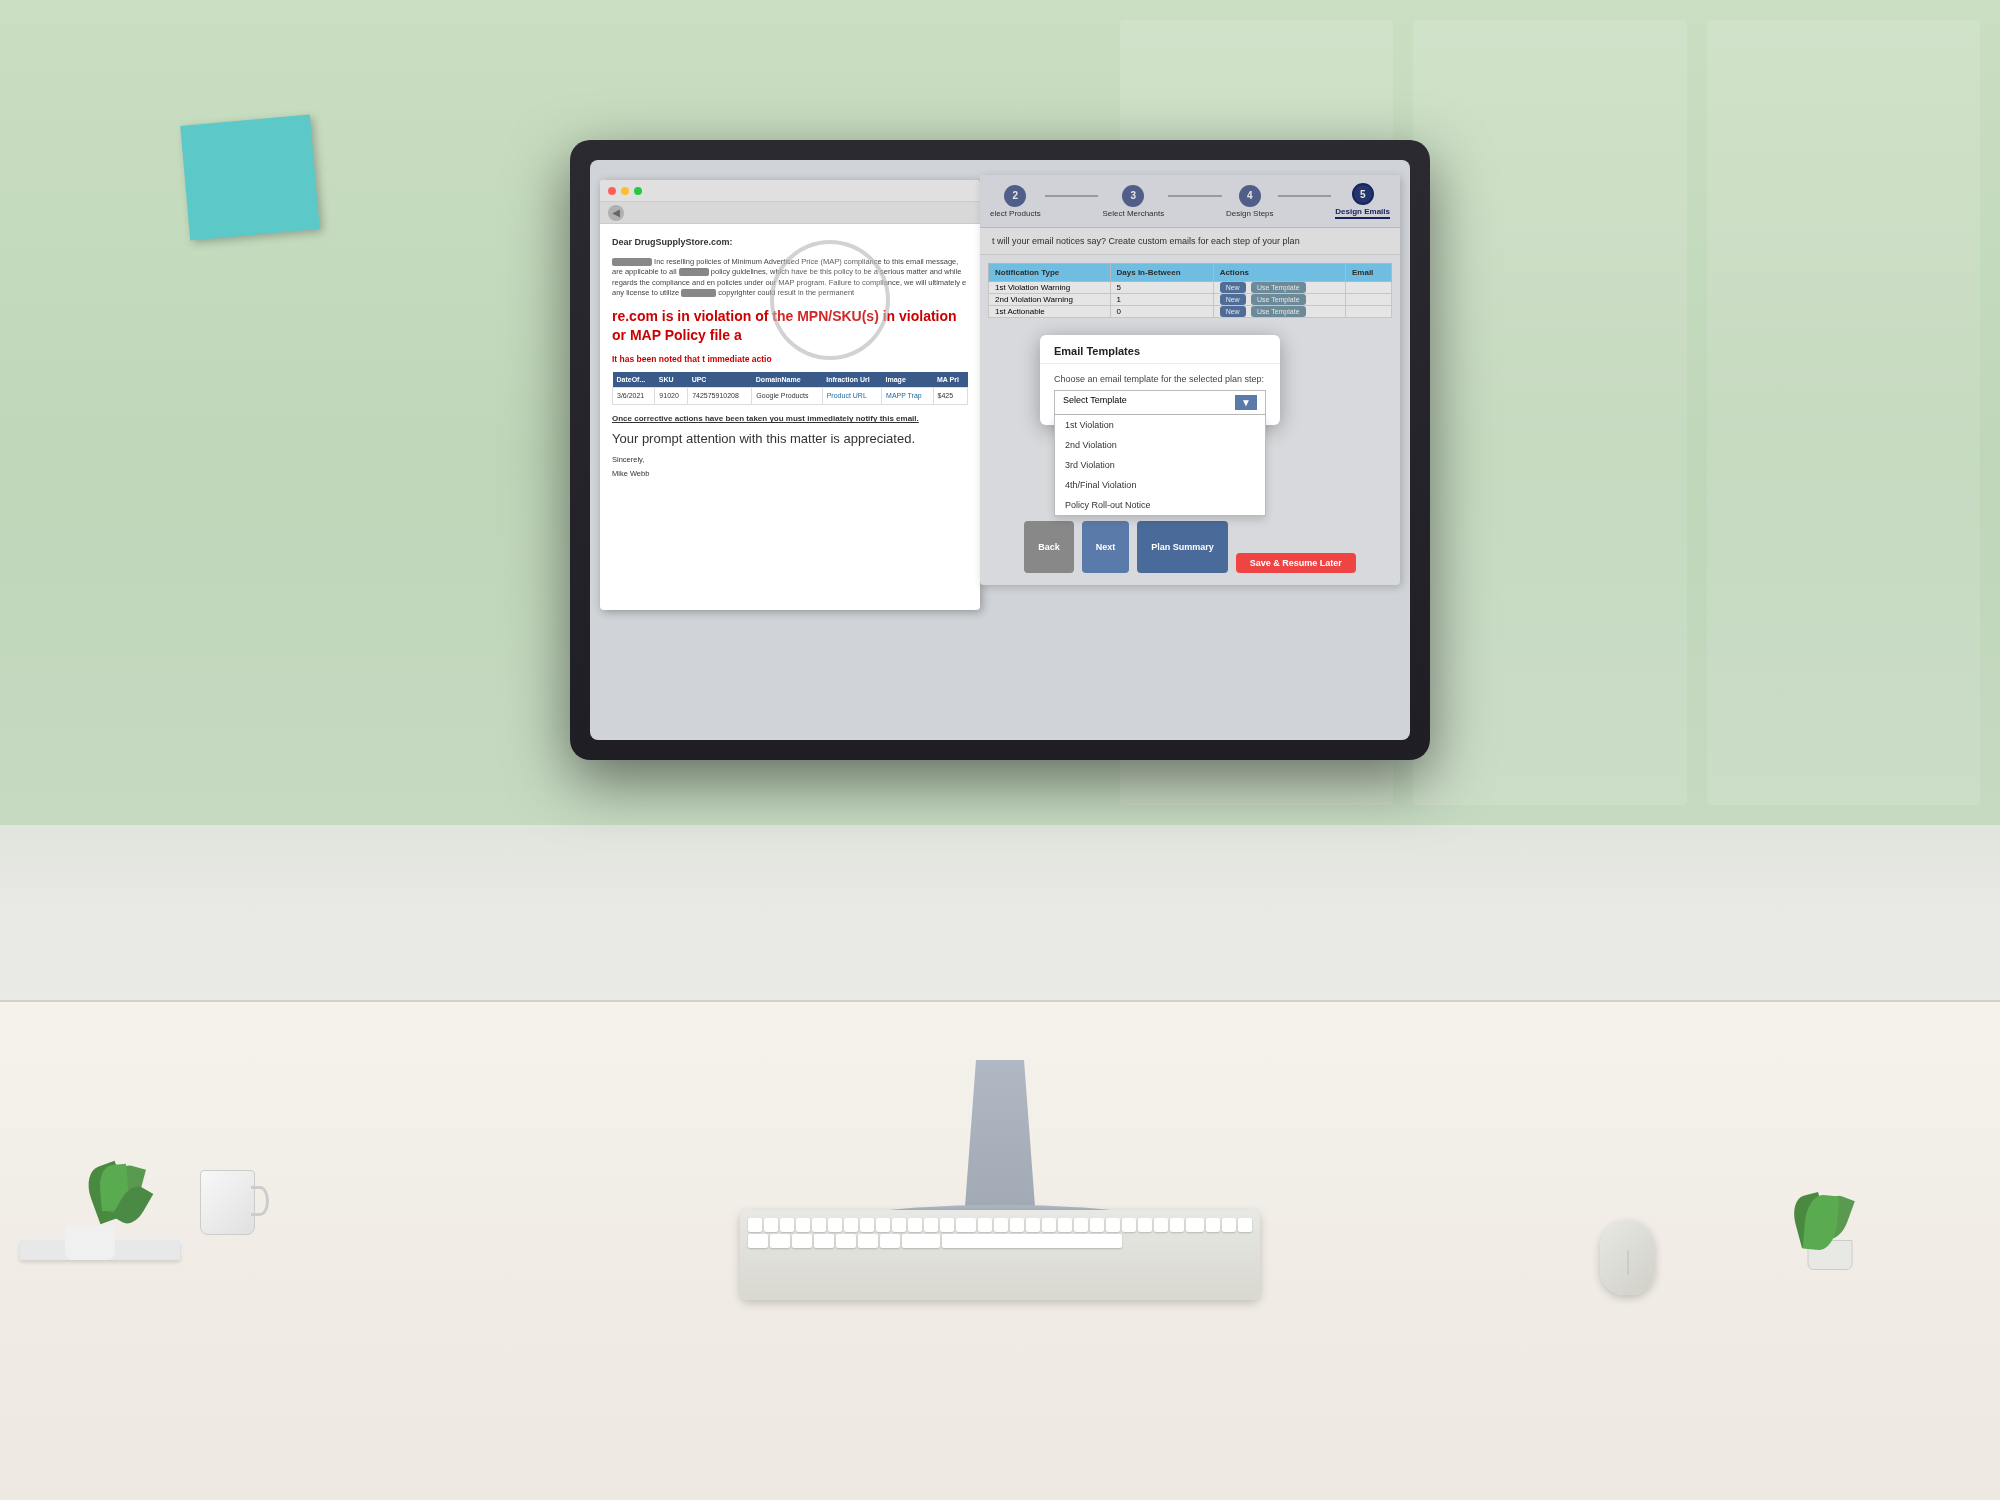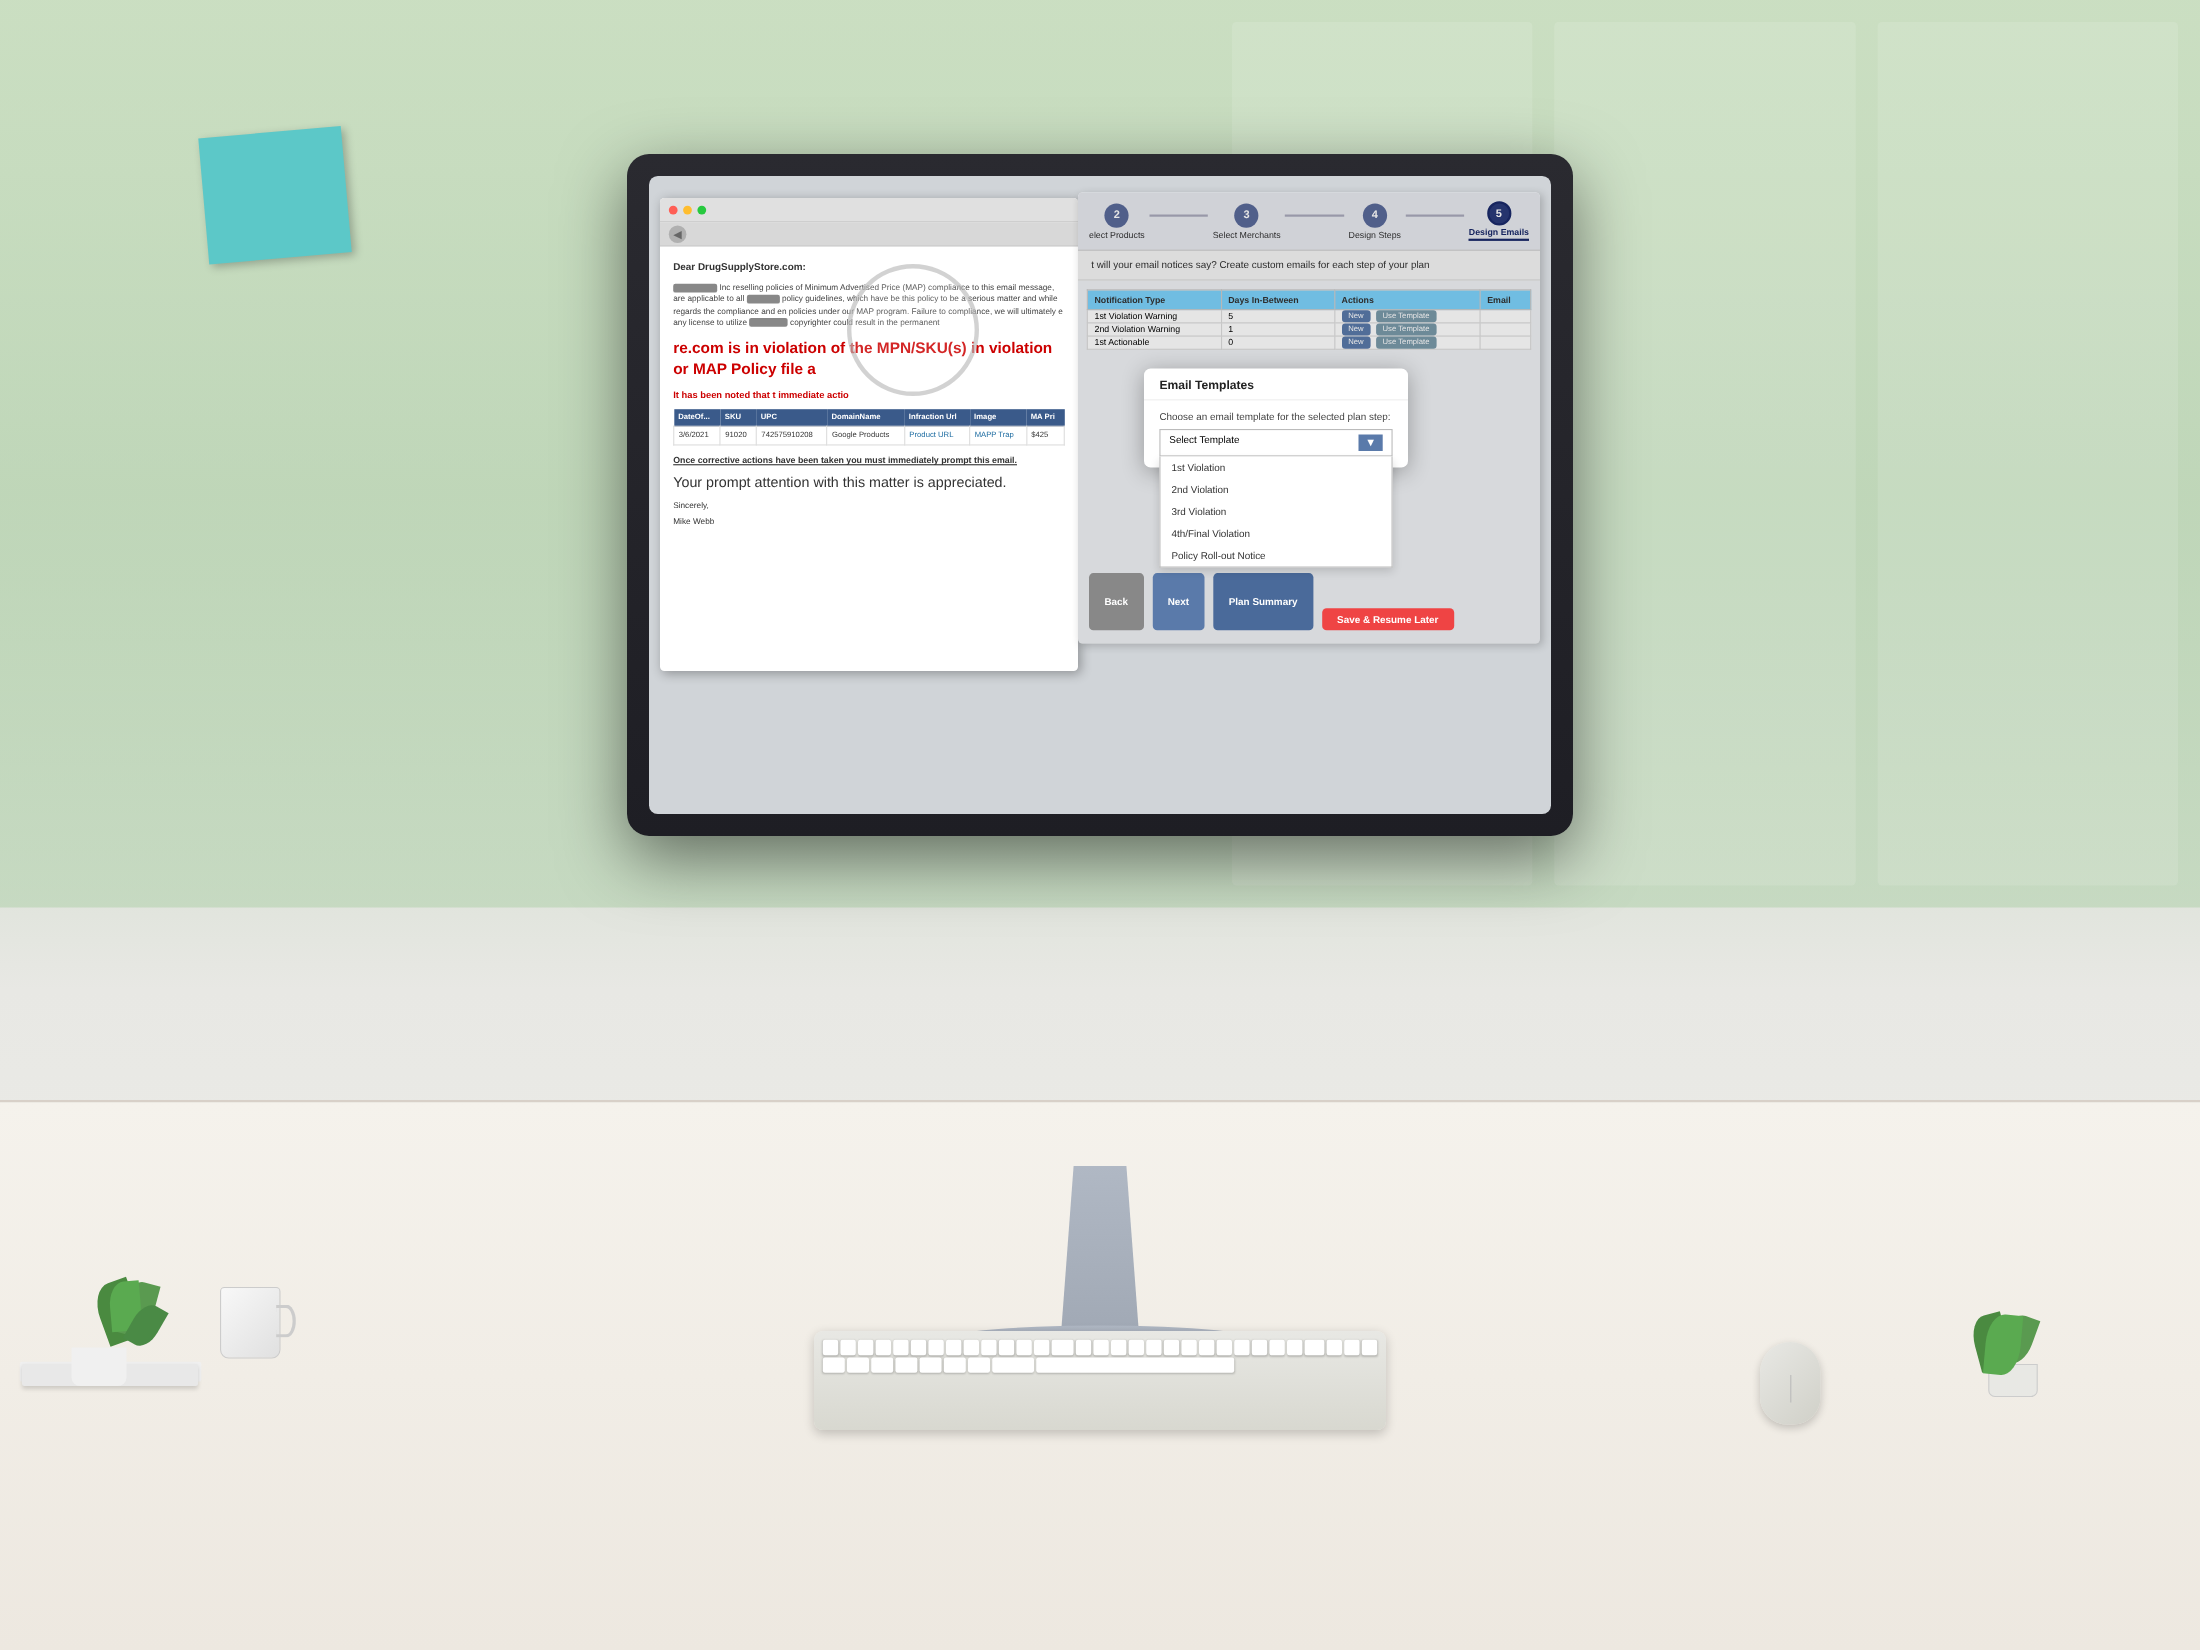--- a/index.html
+++ b/index.html
@@ -427,20 +427,21 @@
       color: #333;
     }
 
     
     .app-footer {
       position: absolute;
       bottom: 8px;
       left: 0;
       right: 0;
       display: flex;
+      justify-content: center;
       gap: 8px;
       padding: 4px 10px;
     }
 
     .footer-btn {
       padding: 5px 14px;
       border: none;
       border-radius: 4px;
       font-size: 9px;
       cursor: pointer;
@@ -716,21 +717,21 @@
                 <a href="#">Product URL</a>
               </td>
               <td>
                 <a href="#">MAPP Trap</a>
               </td>
               <td>$425</td>
             </tr>
           </tbody>
         </table>
 
-        <div class="email-corrective">Once corrective actions have been taken you must immediately prompt this email.</div>
+        <div class="email-corrective">Once corrective actions have been taken you must immediately notify this email.</div>
         <div class="email-prompt">Your prompt attention with this matter is appreciated.</div>
         <div class="email-sincerely">Sincerely,</div>
         <div class="email-sincerely">Mike Webb</div>
       </div>
     </div>
 
     <div class="magnifier"></div>
 
     <div class="app-panel">
 

